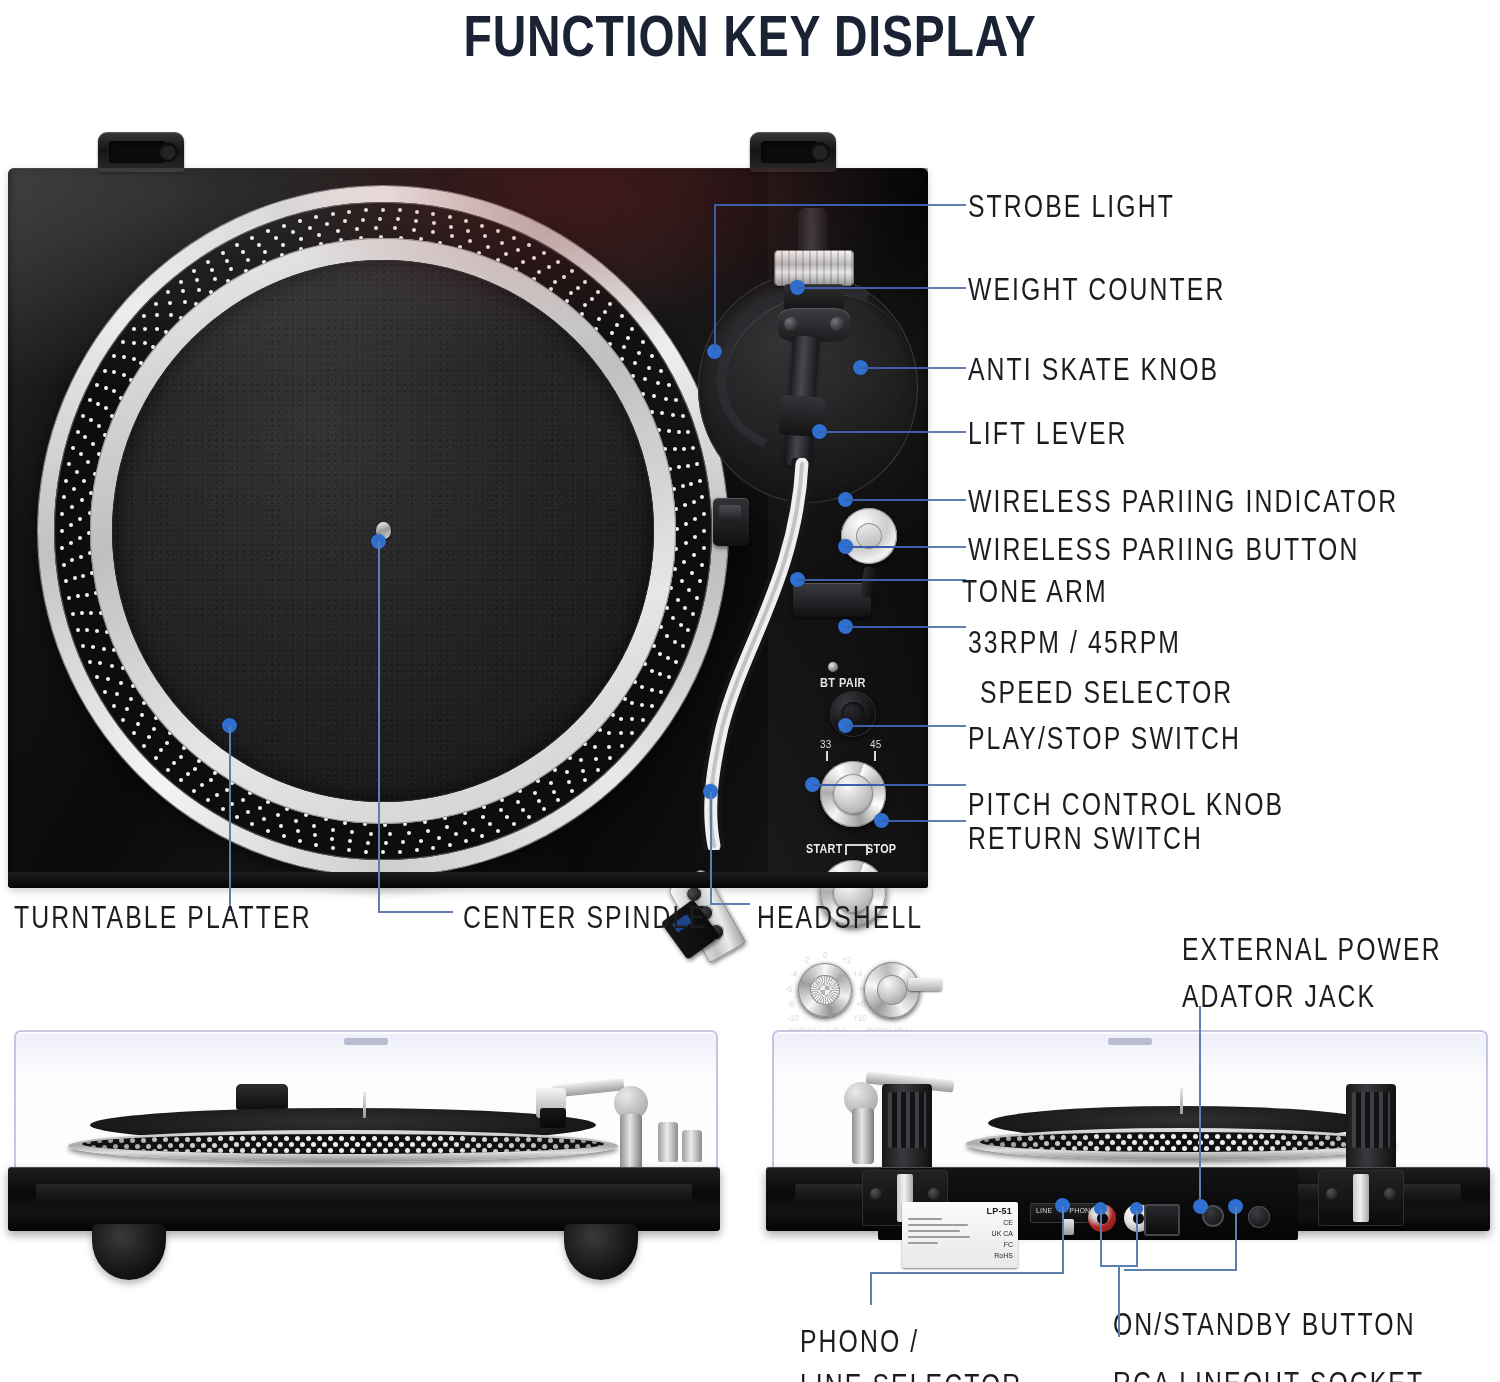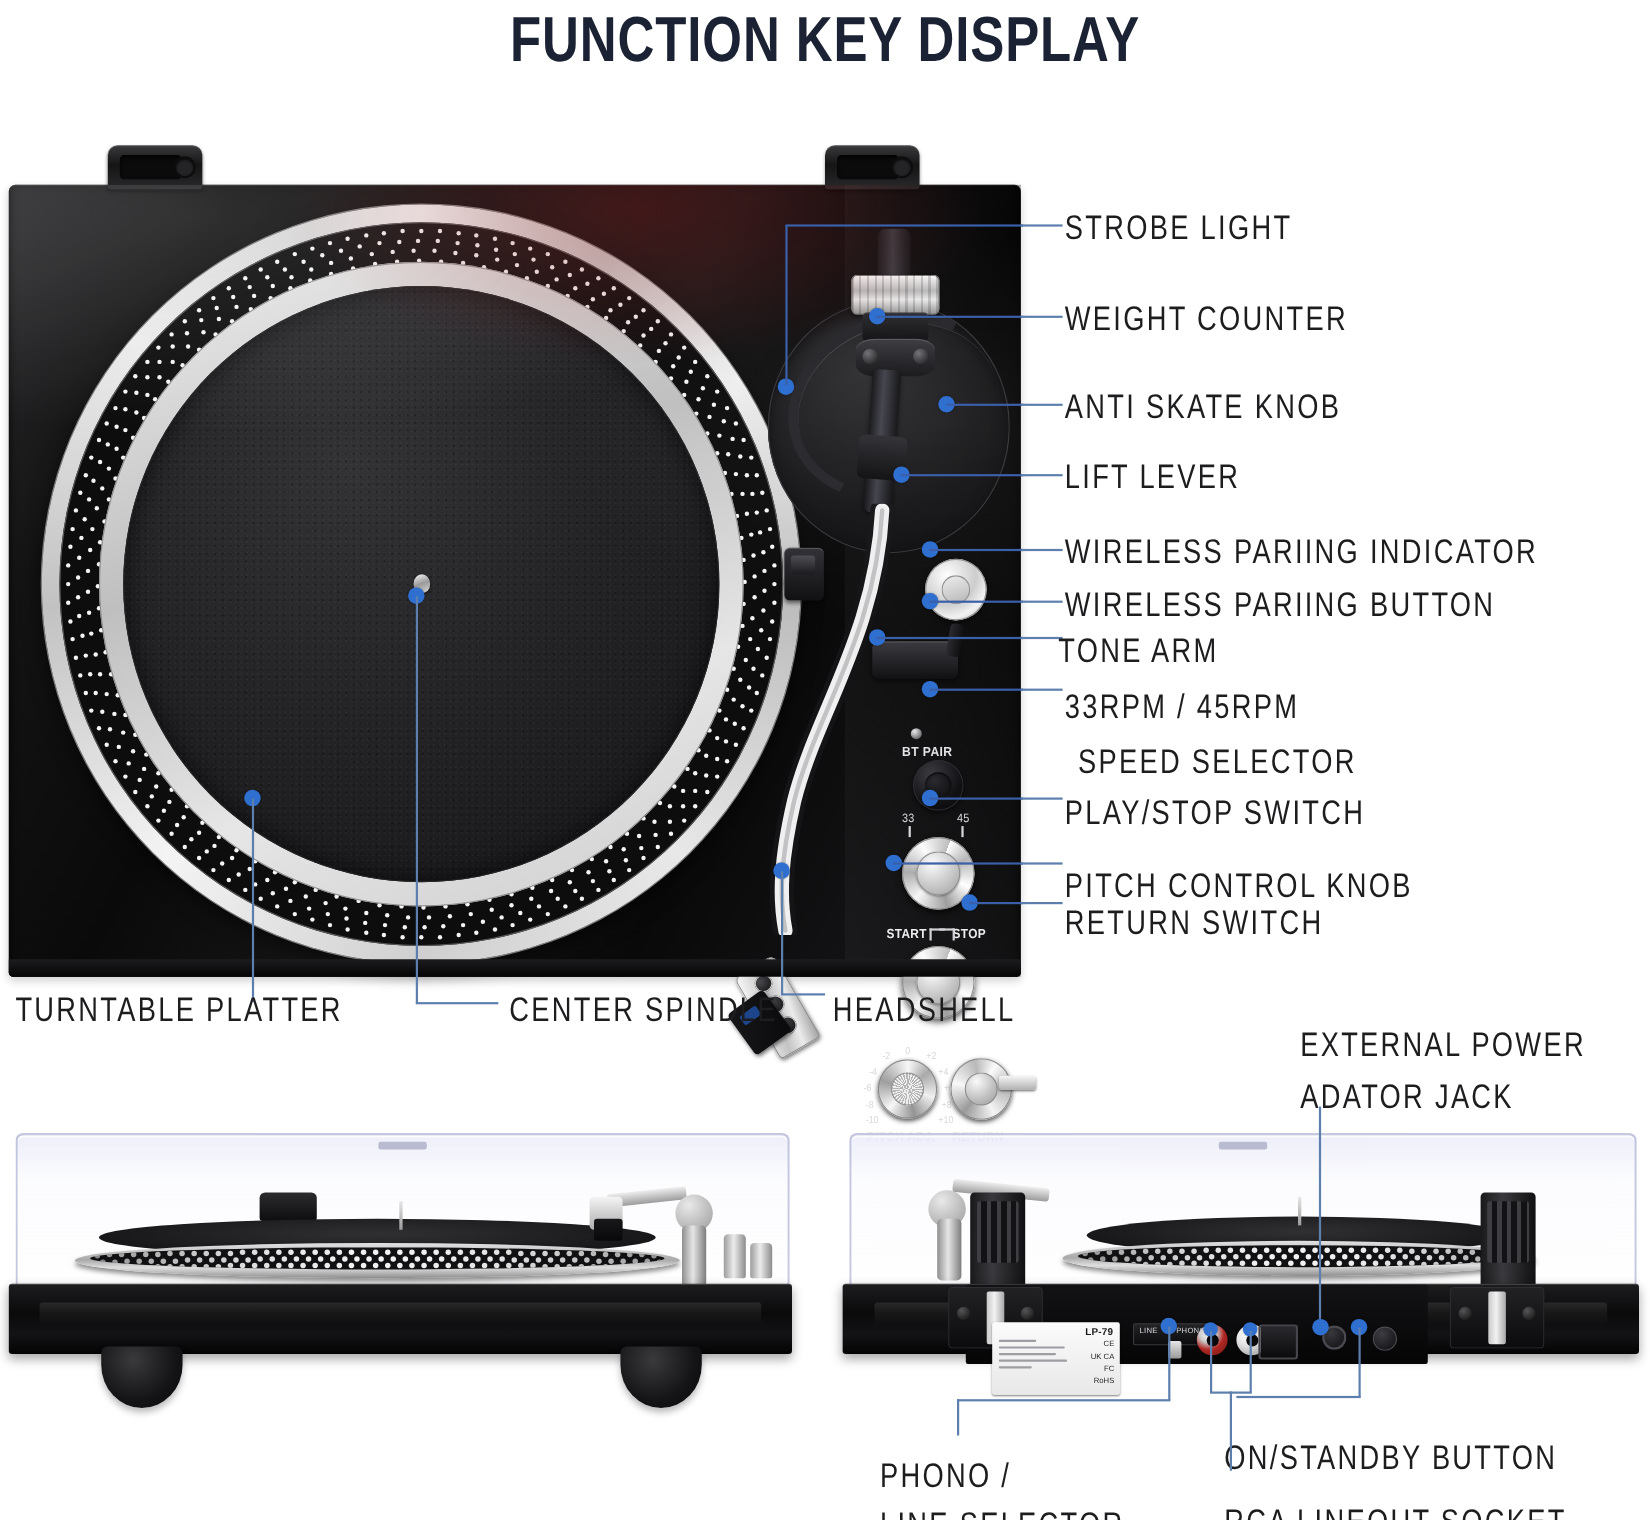--- a/index.html
+++ b/index.html
@@ -1458,21 +1458,21 @@
     <div class="back-panel"></div>
 
     <div class="hingeplate" style="left:96px;">
         <i></i>
       </div>
     <div class="hingeplate" style="left:552px;">
         <i></i>
       </div>
 
     <div class="ratinglabel">
-      <div class="rl-model">LP-79</div>
+      <div class="rl-model">LP-51</div>
       <div class="rl-lines">
         <i style="width:34px;"></i>
           <i style="width:60px;"></i>
           <i style="width:52px;"></i>
           <i style="width:62px;"></i>
           <i style="width:30px;"></i>
       </div>
       <div class="rl-marks">
         <div>CE</div>
         <div>UK CA</div>

